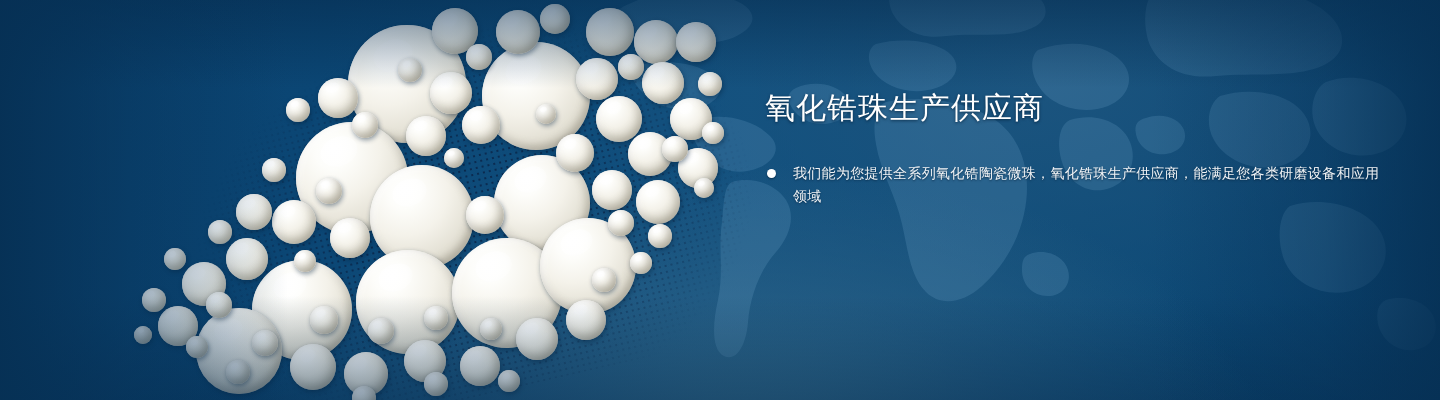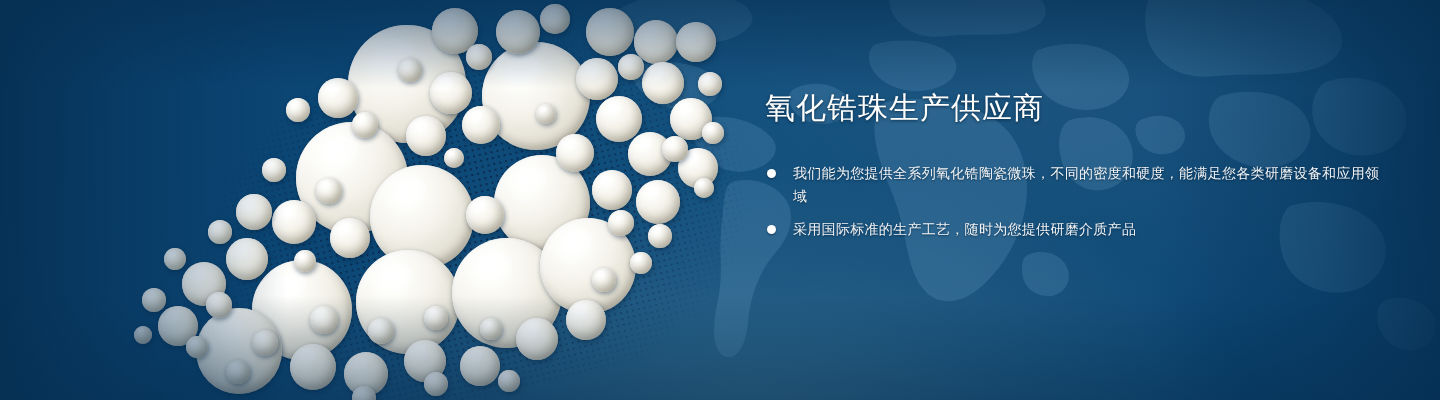--- a/index.html
+++ b/index.html
@@ -264,22 +264,18 @@
   </div>
 
   <div class="bg-vignette"></div>
 
   <div class="copy">
     <h1 class="headline">氧化锆珠生产供应商</h1>
 
     <ul class="bullets">
       <li class="bullet-item">
         <span class="bullet-dot"></span>
-        <span class="bullet-text">我们能为您提供全系列氧化锆陶瓷微珠，不同的密度和硬度，能满足您各类研磨设备和应用领域</span>
-      </li>
-      <li class="bullet-item">
-        <span class="bullet-dot"></span>
-        <span class="bullet-text">采用国际标准的生产工艺，随时为您提供研磨介质产品</span>
+        <span class="bullet-text">我们能为您提供全系列氧化锆陶瓷微珠，氧化锆珠生产供应商，能满足您各类研磨设备和应用领域</span>
       </li>
     </ul>
   </div>
 
 </div>
 
 </body></html>

